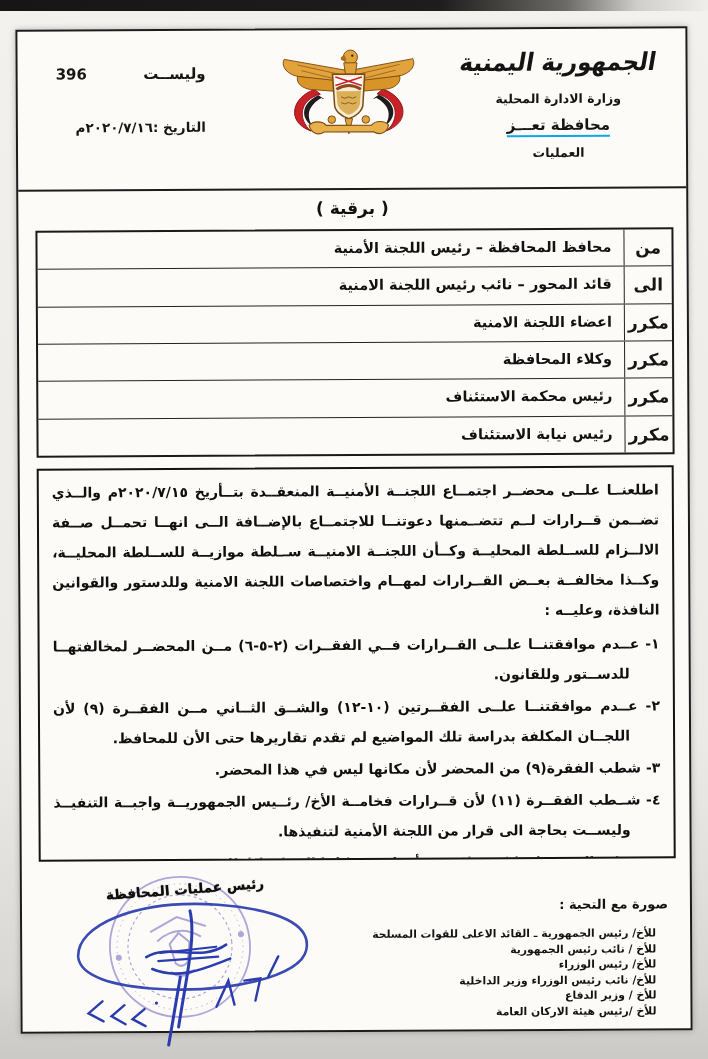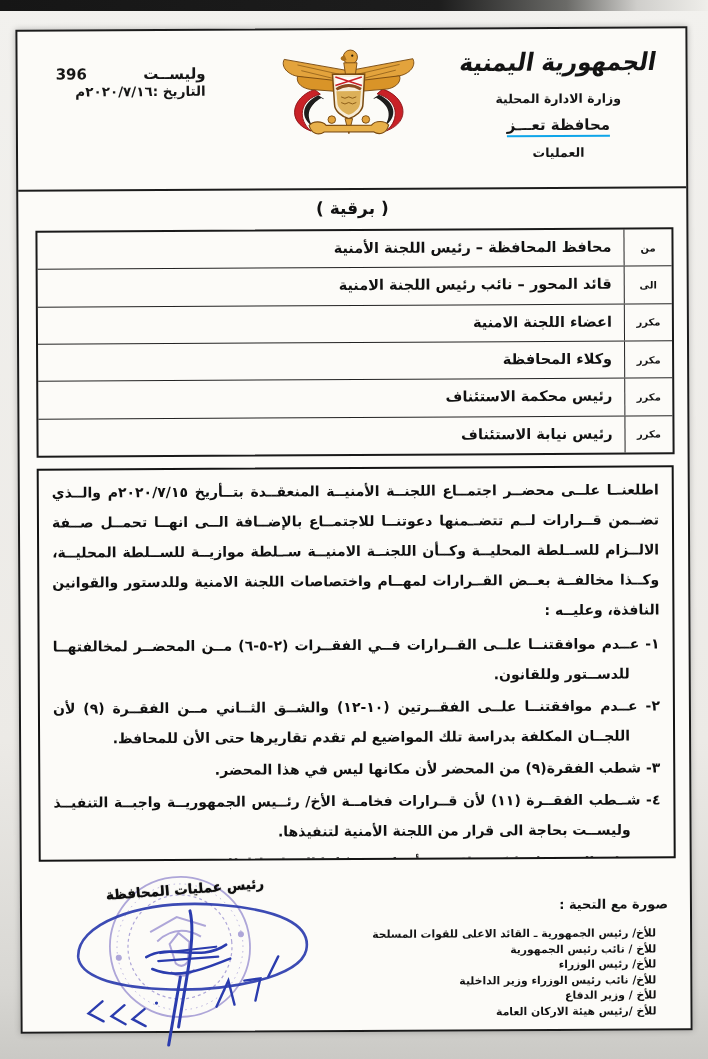--- a/index.html
+++ b/index.html
@@ -7,39 +7,39 @@
     background:linear-gradient(180deg,#f2f1ee 0%,#eceae6 70%,#d8d7d3 93%,#cac9c5 100%);}
   *{box-sizing:border-box;}
   .scan-top{position:absolute;top:0;left:0;width:708px;height:11px;
     background:linear-gradient(90deg,#161616 0%,#1d1d1d 62%,#6b6b68 80%,#cfcecb 90%,#efeeea 100%);}
   .page{position:absolute;left:18px;top:28px;width:672px;height:1004px;
     background:#fcfbf8;border:2.5px solid #1c1c1c;transform:rotate(-0.3deg);
     box-shadow:0 0 6px rgba(0,0,0,.25);}
   
   .hdr-left{position:absolute;right:unset;left:38px;top:34px;width:150px;direction:rtl;}
   .num-row{display:flex;justify-content:space-between;font-weight:bold;font-size:15px;color:#161616;}
-  .date-row{font-weight:bold;font-size:13.5px;color:#161616;white-space:nowrap;}
+  .date-row{margin-top:36px;font-weight:bold;font-size:13.5px;color:#161616;white-space:nowrap;}
   .hdr-emblem{position:absolute;left:50%;top:12px;transform:translateX(-52%);}
   .hdr-right{position:absolute;right:10px;top:20px;width:235px;text-align:center;direction:rtl;color:#141414;}
   .country{font-weight:bold;font-size:23px;transform:skewX(-10deg) scaleY(1.08);letter-spacing:-1px;}
   .ministry{font-weight:bold;font-size:12.5px;margin-top:16px;}
   .gov{font-weight:bold;font-size:15px;margin-top:10px;}
   .gov span{border-bottom:2px solid #0ea5e9;padding-bottom:1px;}
   .dept{font-weight:bold;font-size:12.5px;margin-top:11px;}
   .hdr-rule{position:absolute;left:0;right:0;top:158px;border-top:2.2px solid #1c1c1c;}
   
   .brq-title{position:absolute;left:0;right:0;top:168px;text-align:center;
     font-weight:bold;font-size:17px;color:#111;direction:rtl;}
   
   .routing{position:absolute;left:17px;right:13px;top:199px;height:227px;
     border:2.2px solid #1a1a1a;direction:rtl;display:flex;flex-direction:column;background:#fcfbf8;}
   .r-row{flex:1;display:flex;border-bottom:1.8px solid #232323;}
   .r-row:last-child{border-bottom:none;}
   .r-label{width:48px;border-left:1.8px solid #232323;display:flex;align-items:center;
-    justify-content:center;font-weight:bold;font-size:10px;color:#161616;}
+    justify-content:center;font-weight:bold;font-size:17px;color:#161616;}
   .r-value{flex:1;display:flex;align-items:center;padding:0 12px 2px 6px;
     font-weight:bold;font-size:14.5px;color:#121212;}
   
   .body-box{position:absolute;left:17px;right:14px;top:437px;height:393px;
     border:2.2px solid #141414;direction:rtl;padding:7px 13px 6px 13px;overflow:hidden;
     color:#101010;font-weight:bold;font-size:14px;line-height:30px;background:#fcfbf8;}
   .body-box p{margin:0;text-align:justify;}
   .intro{margin-bottom:4px !important;}
   .item{padding-right:30px;text-indent:-30px;margin-top:2px !important;}
   

